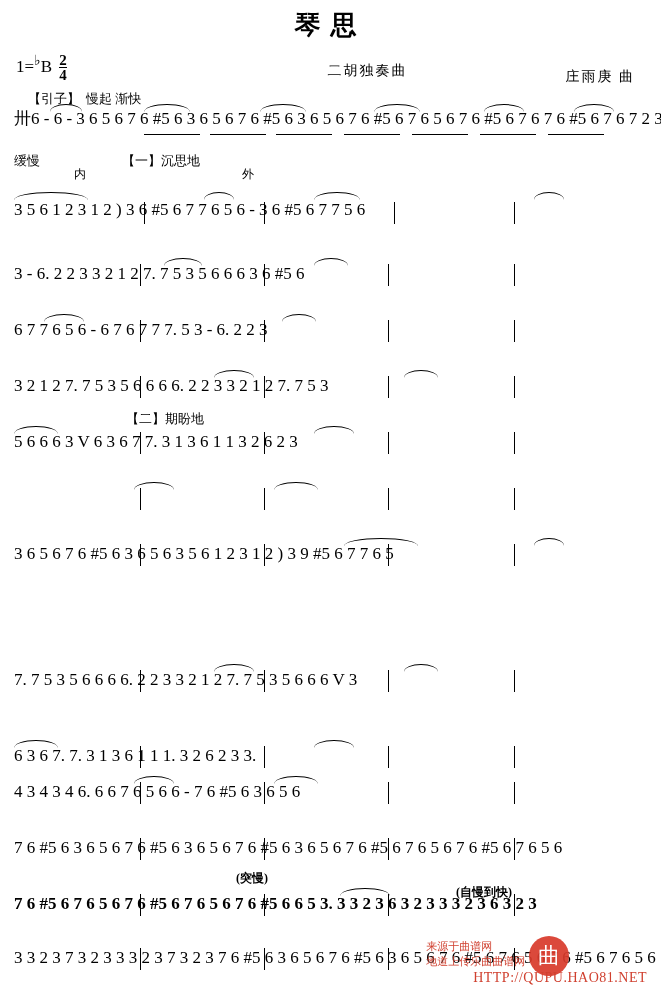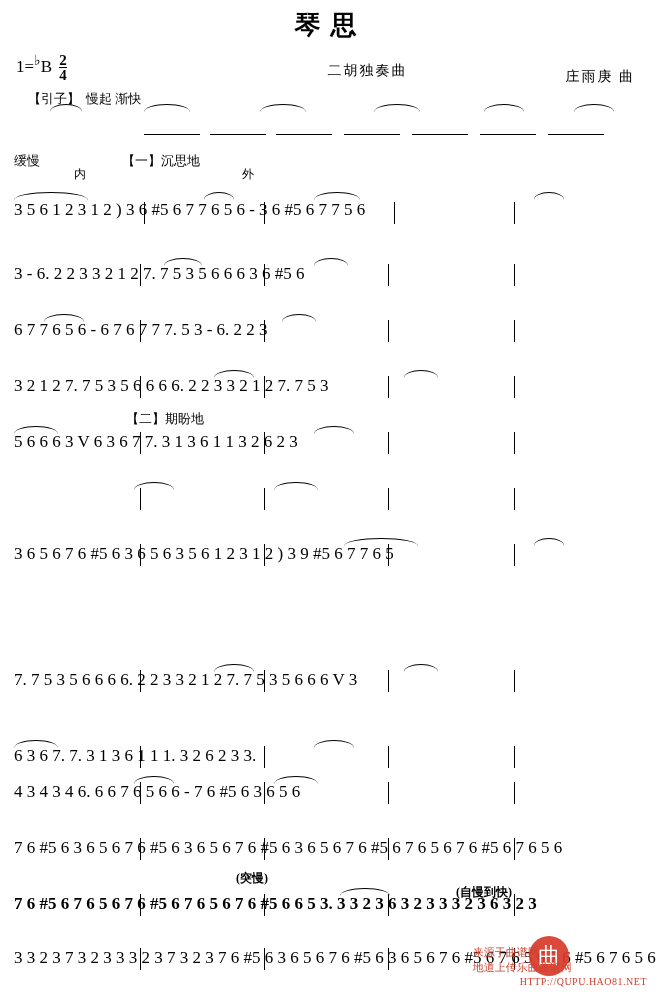--- a/index.html
+++ b/index.html
@@ -95,21 +95,21 @@
     border-radius:50%;
     background:#d93a2b;
     color:#fff;font-size:22px;text-align:center;line-height:40px;
     font-family:"DejaVu Serif", serif;
     opacity:.92;
   }
   .wm{
     position:absolute;right:14px;bottom:6px;
     text-align:left;color:#d0402f;font-size:11px;line-height:1.35;
   }
-  .wm .u{font-size:10px;letter-spacing:.5px;padding-left:47px;}
+  .wm .u{font-size:14px;letter-spacing:.5px;padding-left:47px;}
 </style>
 </head>
 <body>
 
 <div class="sheet">
 
   <div class="title">琴思</div>
   <div class="subtitle">二胡独奏曲</div>
 
   <div class="keysig">
@@ -118,20 +118,21 @@
       <span class="num">2</span>
       <span class="den">4</span>
     </span>
   </div>
 
   <div class="composer">庄雨庚 曲</div>
 
   <div class="line" style="top:92px;">
     <div class="mark big" style="left:14px;top:-2px;">【引子】</div>
     <div class="mark big" style="left:72px;top:-2px;">慢起 渐快</div>
+    <div class="notes">卅6 - 6 - 3 6 5 6 7 6 #5 6 3 6 5 6 7 6 #5 6 3 6 5 6 7 6 #5 6 7 6 5 6 7 6 #5 6 7 6 7 6 #5 6 7 6 7 2 3</div>
     <div class="slur" style="left:36px;width:32px;bottom:26px;"></div>
     <div class="slur" style="left:130px;width:46px;bottom:26px;"></div>
     <div class="slur" style="left:246px;width:46px;bottom:26px;"></div>
     <div class="slur" style="left:360px;width:46px;bottom:26px;"></div>
     <div class="slur" style="left:470px;width:40px;bottom:26px;"></div>
     <div class="slur" style="left:560px;width:40px;bottom:26px;"></div>
     <div class="beam" style="left:130px;width:56px;"></div>
     <div class="beam" style="left:196px;width:56px;"></div>
     <div class="beam" style="left:262px;width:56px;"></div>
     <div class="beam" style="left:330px;width:56px;"></div>

